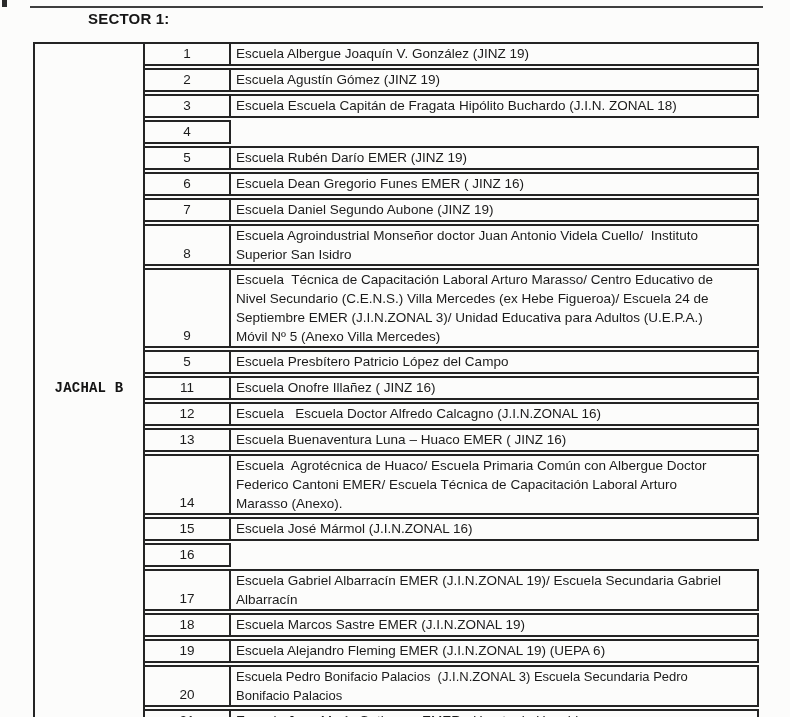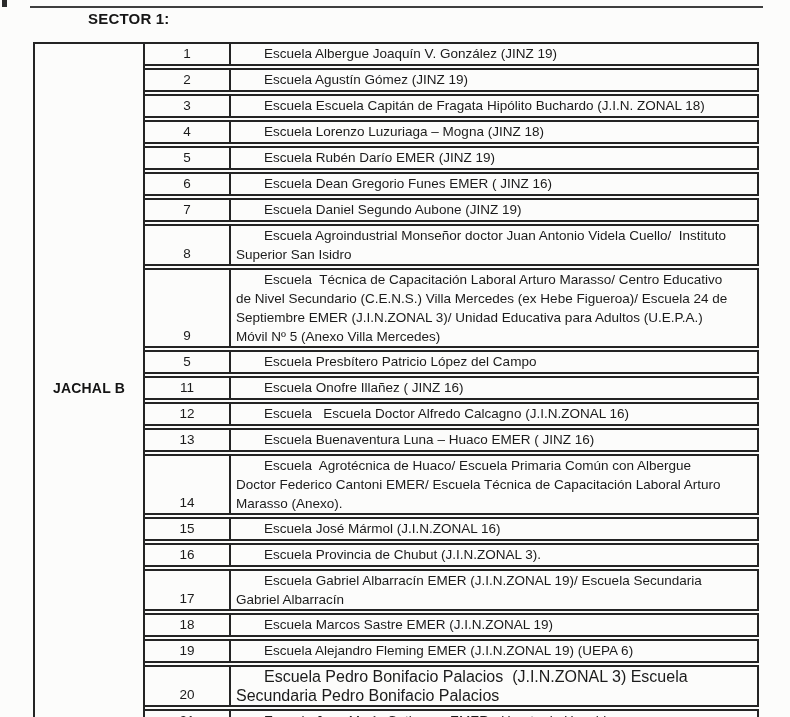--- a/index.html
+++ b/index.html
@@ -34,20 +34,21 @@
   }
   .sector-cell {
     width: 112px;
     border: 2px solid #242424;
     display: flex; align-items: center; justify-content: center;
     background: #fcfcfb;
   }
   .sector-label {
     font-weight: bold; font-size: 14px; letter-spacing: 0.2px;
     color: #141414;
+    font-family: Liberation Mono, monospace;
   }
   .rows {
     flex: 1;
     margin-left: -2px;
     display: flex; flex-direction: column;
   }
   .row { display: flex; align-items: stretch; }
   .row + .row { margin-top: 2px; }
   .num-cell {
     width: 88px; flex: 0 0 88px;
@@ -59,22 +60,22 @@
   }
   .name-cell {
     flex: 1;
     border: 2px solid #242424;
     margin-left: -2px;
     padding: 0 26px 0 5px;
     font-size: 13.5px; line-height: 19px;
     background: #fcfcfb;
     display: block;
   }
-  .school-name { white-space: pre-wrap; margin-left: 28px; }
-  .row.large .name-cell { font-size: 16px; }
+  .school-name { white-space: pre-wrap; }
+  .row.large .name-cell { font-size: 13px; }
 </style>
 </head>
 <body>
 
 <div class="page">
   <div class="corner-mark"></div>
   <div class="top-rule"></div>
   <div class="heading">SECTOR 1:</div>
 
   <div class="table">
@@ -103,23 +104,20 @@
       <span>3</span>
     </div>
     <div class="name-cell">
       <span class="school-name">Escuela Escuela Capitán de Fragata Hipólito Buchardo (J.I.N. ZONAL 18)</span>
     </div>
   </div>
         <div class="row">
     <div class="num-cell">
       <span>4</span>
     </div>
-    <div class="name-cell">
-      <span class="school-name">Escuela Lorenzo Luzuriaga – Mogna (JINZ 18)</span>
-    </div>
   </div>
         <div class="row">
     <div class="num-cell">
       <span>5</span>
     </div>
     <div class="name-cell">
       <span class="school-name">Escuela Rubén Darío EMER (JINZ 19)</span>
     </div>
   </div>
         <div class="row">
@@ -199,23 +197,20 @@
       <span>15</span>
     </div>
     <div class="name-cell">
       <span class="school-name">Escuela José Mármol (J.I.N.ZONAL 16)</span>
     </div>
   </div>
         <div class="row">
     <div class="num-cell">
       <span>16</span>
     </div>
-    <div class="name-cell">
-      <span class="school-name">Escuela Provincia de Chubut (J.I.N.ZONAL 3).</span>
-    </div>
   </div>
         <div class="row">
     <div class="num-cell">
       <span>17</span>
     </div>
     <div class="name-cell">
       <span class="school-name">Escuela Gabriel Albarracín EMER (J.I.N.ZONAL 19)/ Escuela Secundaria Gabriel Albarracín</span>
     </div>
   </div>
         <div class="row">

